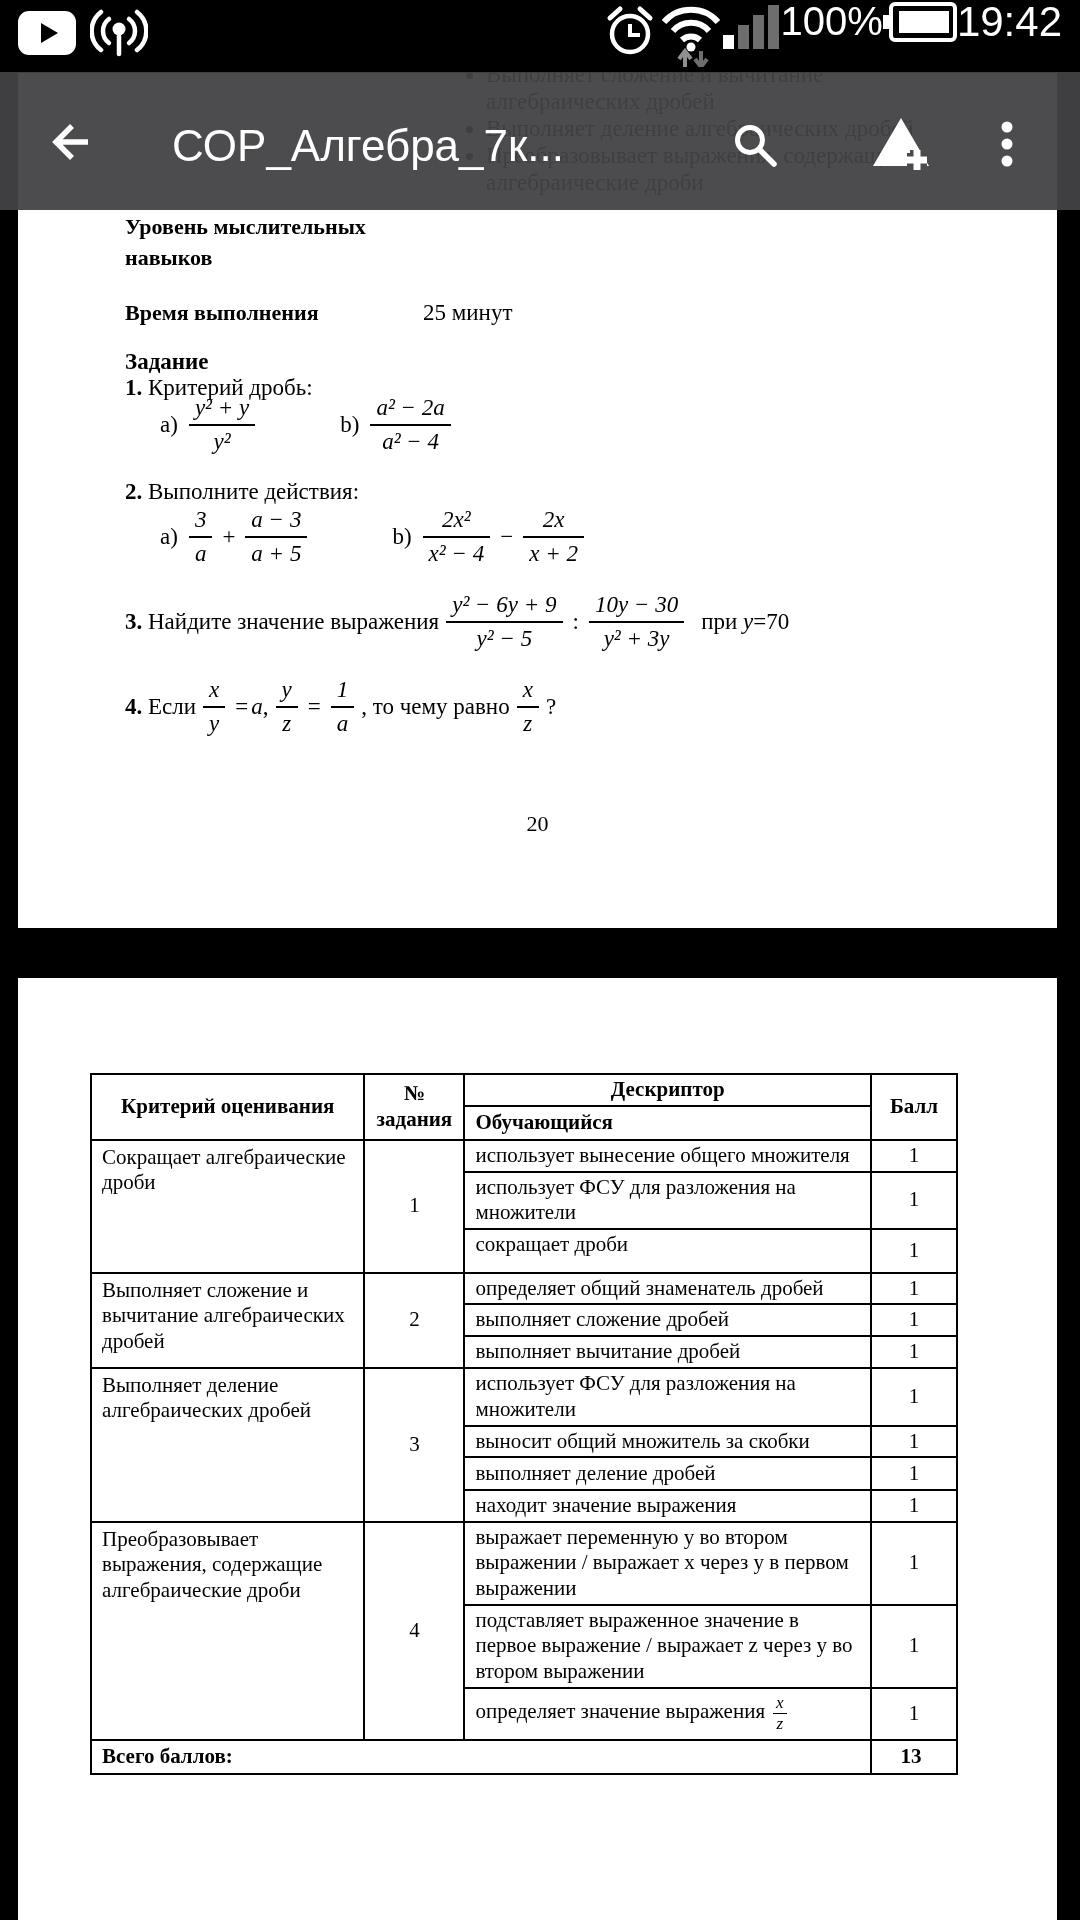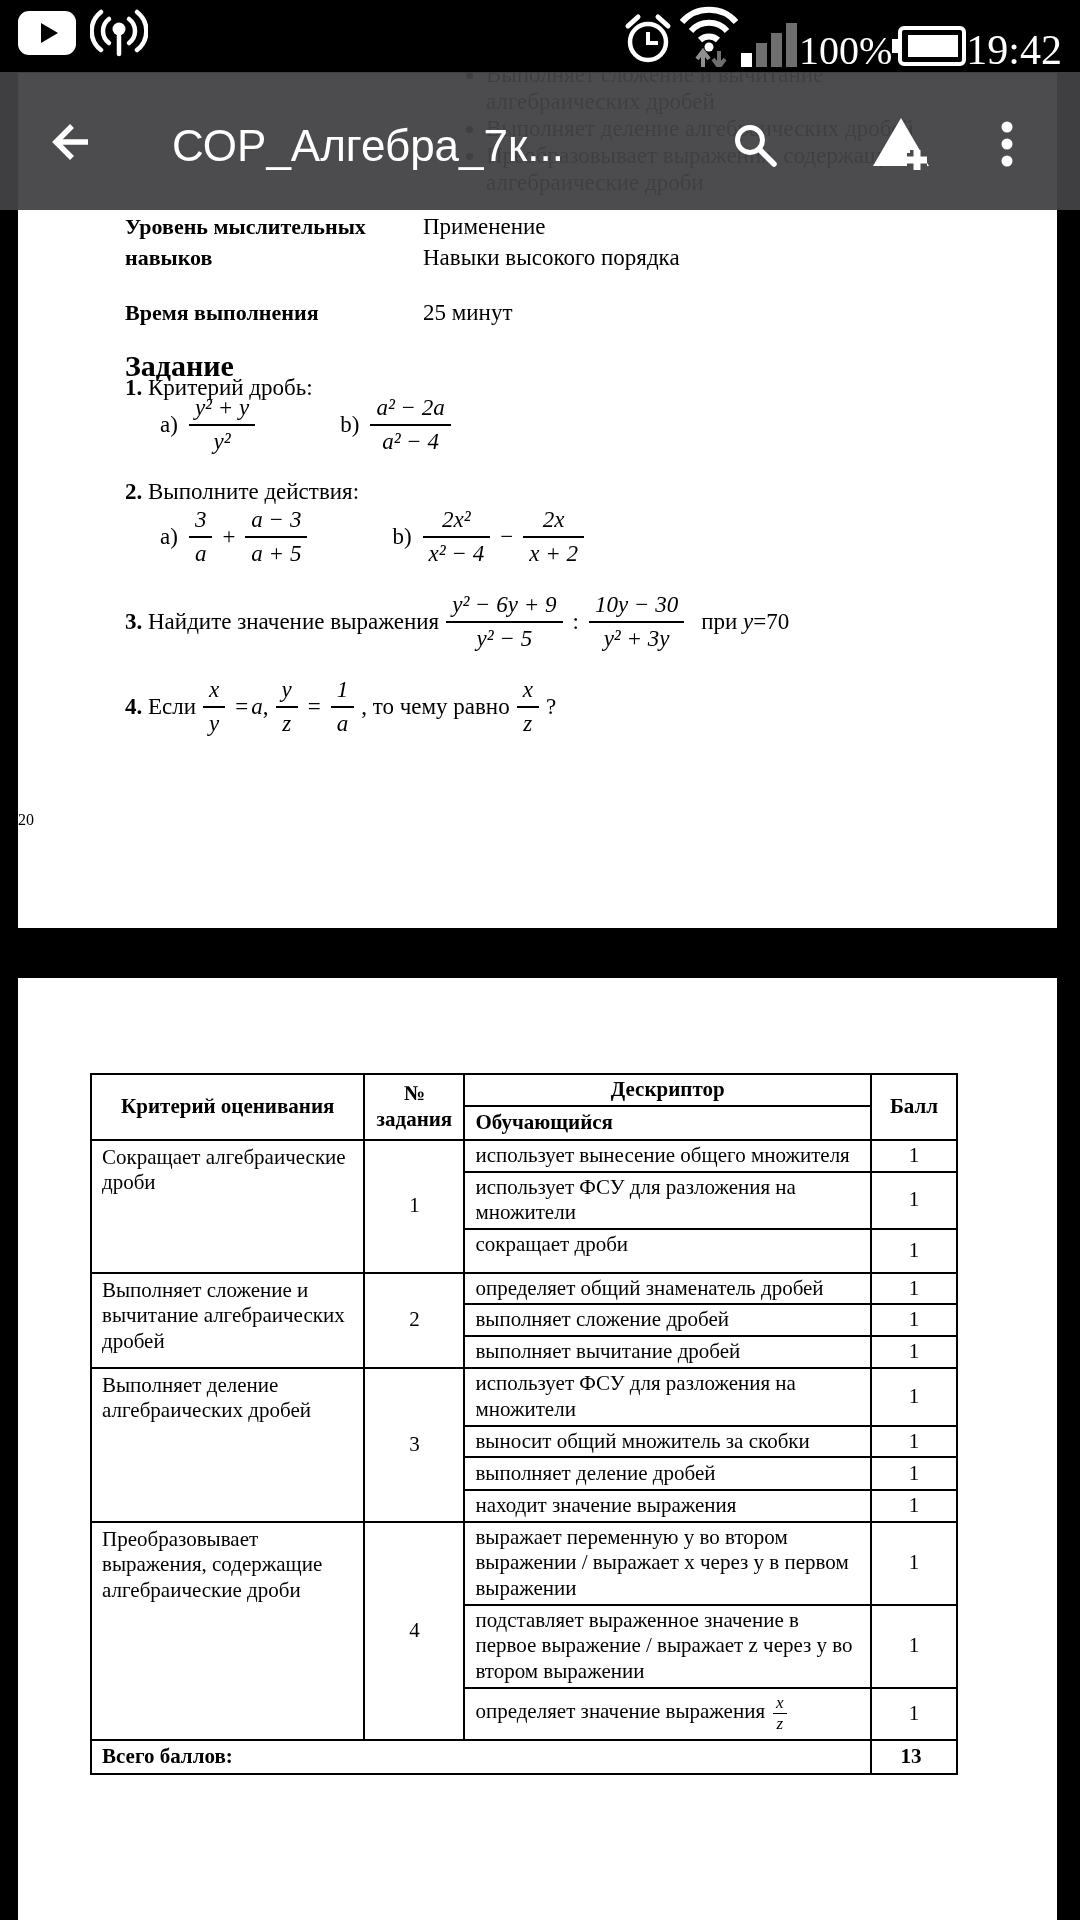--- a/index.html
+++ b/index.html
@@ -4,57 +4,57 @@
 <style>
   html,body{margin:0;padding:0;background:#000;}
   .screen{position:relative;width:1080px;height:1920px;background:#000;overflow:hidden;
           font-family:"Liberation Serif",serif;color:#000;}
 
   
   .status-bar{position:absolute;top:0;left:0;width:1080px;height:72px;background:#000;z-index:30;
               display:flex;align-items:center;justify-content:space-between;
               padding:0 18px;box-sizing:border-box;font-family:"Liberation Sans",sans-serif;color:#fff;}
   .sb-left{display:flex;align-items:center;gap:14px;}
-  .sb-right{display:flex;align-items:flex-end;font-family:Liberation Serif, serif;}
+  .sb-right{display:flex;align-items:flex-start;}
   .sb-time{font-size:42px;line-height:1;}
   .sb-pct{font-size:40px;line-height:1;}
 
   
   .viewport{position:absolute;inset:0;z-index:1;}
   .page{position:absolute;background:#fff;}
   .page1{left:18px;top:73px;width:1039px;height:855px;overflow:hidden;}
   .page2{left:18px;top:978px;width:1039px;height:942px;overflow:hidden;}
 
   .bullets{position:absolute;left:438px;top:-12px;width:490px;font-size:23px;line-height:27px;}
   .bullets ul{margin:0;padding-left:30px;}
   .bullets li{margin:0;padding:0;}
 
   .meta-label{position:absolute;left:107px;font-weight:bold;font-size:22px;line-height:31px;}
   .meta-value{position:absolute;left:405px;font-size:23px;line-height:31px;}
   .pos-skill{top:138px;}
   .pos-time{top:224px;}
-  .heading{position:absolute;left:107px;top:276px;font-weight:bold;font-size:30px;}
+  .heading{position:absolute;left:107px;top:276px;font-weight:bold;font-size:23px;}
   .task-head{position:absolute;left:107px;font-size:23px;}
   .t1h{top:302px;}
   .t2h{top:406px;}
   .frac-row{position:absolute;display:flex;align-items:center;font-size:23px;white-space:nowrap;}
   .t1r{left:142px;top:314px;height:76px;}
   .t2r{left:142px;top:426px;height:76px;}
   .t3r{left:107px;top:506px;height:86px;}
   .t4r{left:107px;top:594px;height:80px;}
 
   .frac{display:inline-block;text-align:center;font-style:italic;line-height:1.12;margin:0 7px;vertical-align:middle;}
   .frac .fn{display:block;padding:0 6px 3px;border-bottom:2px solid #000;}
   .frac .fd{display:block;padding:3px 6px 0;}
   .op{margin:0 3px;}
   .it{font-style:italic;}
   .gap-b{margin-left:78px;}
   .gap-s{margin-left:10px;}
   .lbl{margin-right:4px;}
-  .pageno{position:absolute;left:0;top:738px;width:100%;text-align:left;font-size:16px;}
+  .pageno{position:absolute;left:0;top:738px;width:100%;text-align:center;font-size:22px;}
 
   
   .toolbar{position:absolute;left:0;top:72px;width:1080px;height:138px;background:rgba(66,66,68,0.95);z-index:20;}
   .tb-back{position:absolute;left:44px;top:46px;cursor:pointer;}
   .tb-title{position:absolute;left:172px;top:44px;font-family:"Liberation Sans",sans-serif;
             font-size:44px;line-height:60px;color:#fff;white-space:nowrap;}
   .tb-search{position:absolute;left:732px;top:50px;cursor:pointer;}
   .tb-drive{position:absolute;left:870px;top:44px;cursor:pointer;}
   .tb-more{position:absolute;left:1000px;top:49px;cursor:pointer;}
 
@@ -145,24 +145,20 @@
           <li>Выполняет сложение и вычитание алгебраических дробей</li>
           <li>Выполняет деление алгебраических дробей</li>
           <li>Преобразовывает выражения, содержащие алгебраические дроби</li>
         </ul>
       </div>
 
       <div class="meta-label pos-skill">
         <span>Уровень мыслительных</span><br>
         <span>навыков</span>
       </div>
-      <div class="meta-value pos-skill">
-        <span>Применение</span><br>
-        <span>Навыки высокого порядка</span>
-      </div>
       <div class="meta-label pos-time">Время выполнения</div>
       <div class="meta-value pos-time">25 минут</div>
 
       <div class="heading">Задание</div>
 
       <div class="task-head t1h">
         <b>1.</b>
         <span>Критерий дробь:</span>
       </div>
       <div class="frac-row t1r">

